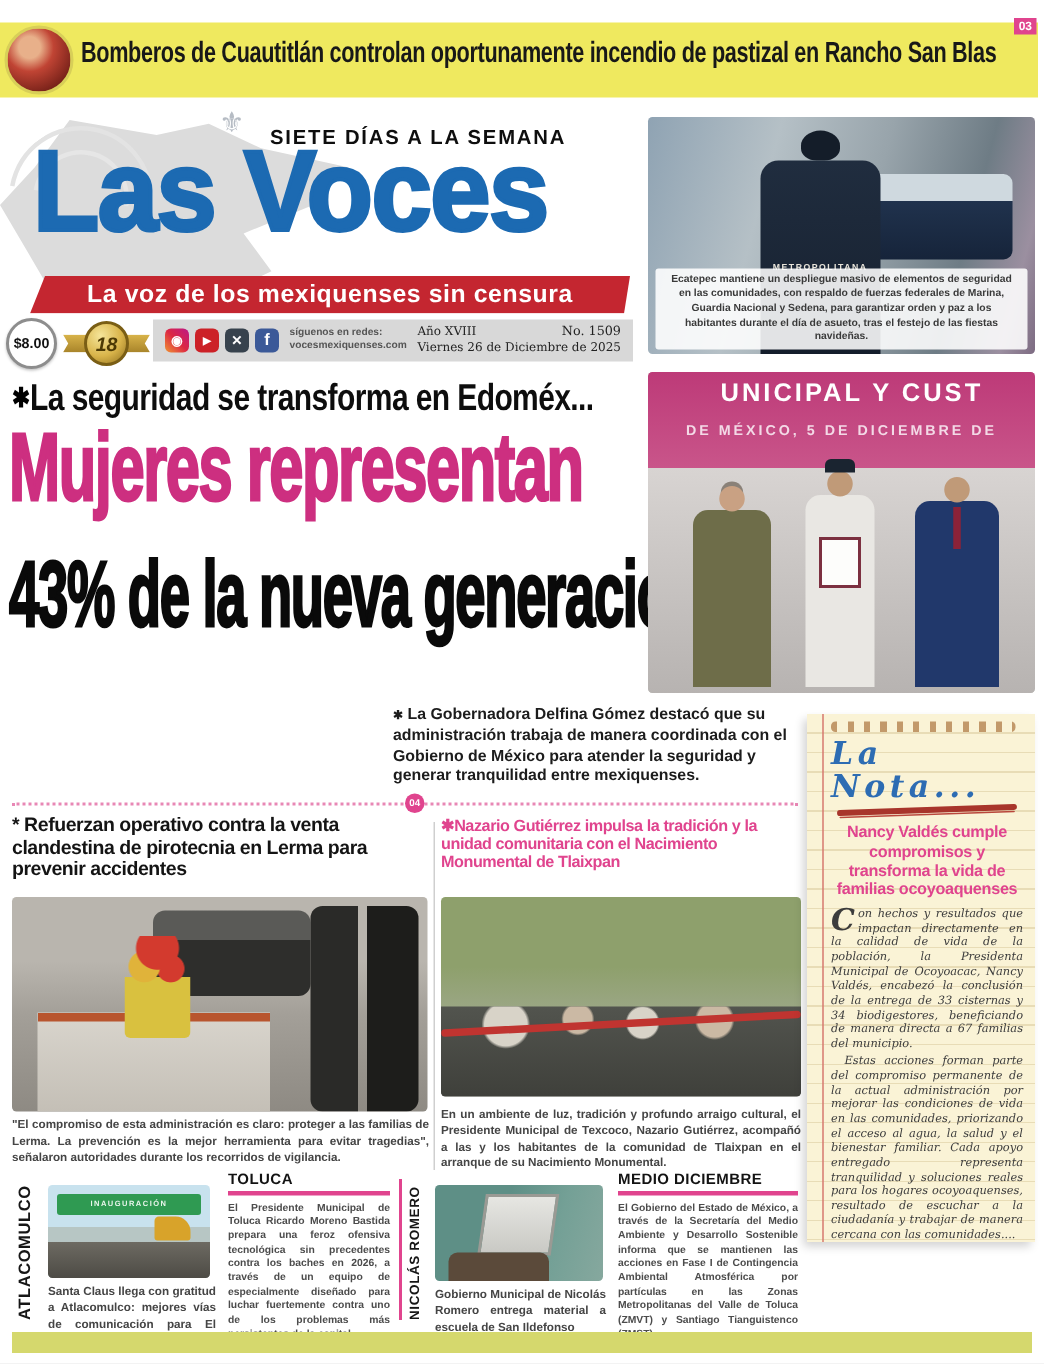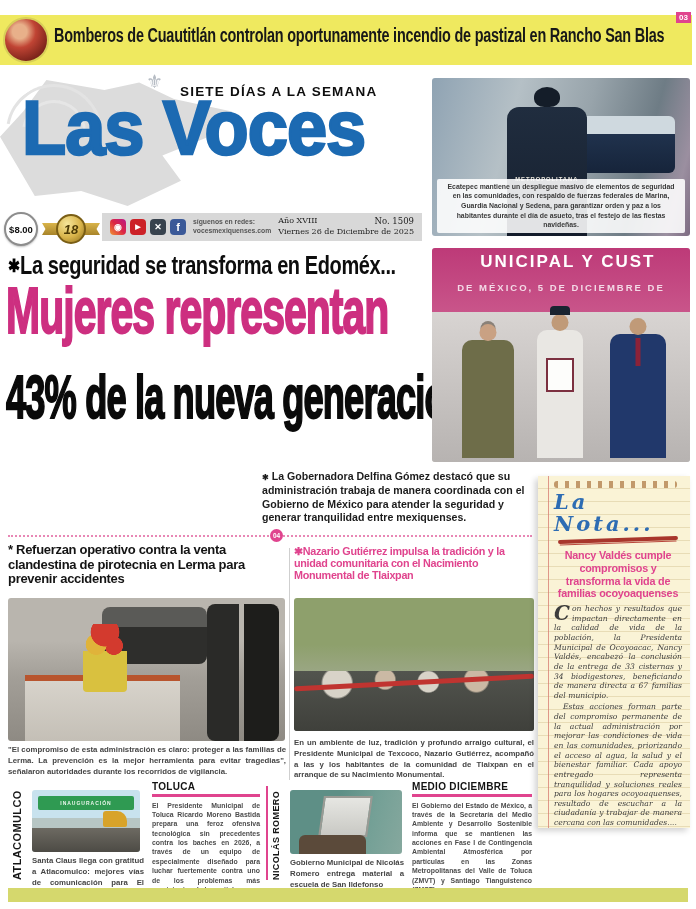--- a/index.html
+++ b/index.html
@@ -215,20 +215,23 @@
   <div class="abs banner-photo"></div>
   <div class="abs banner-headline">Bomberos de Cuautitlán controlan oportunamente incendio de pastizal en Rancho San Blas</div>
   <div class="abs page-ref">03</div>
 
   <div class="abs map-blob"></div>
   <div class="abs arc1"></div>
   <div class="abs arc2"></div>
   <div class="abs eagle">⚜</div>
   <div class="abs tagline-top">SIETE DÍAS A LA SEMANA</div>
   <div class="abs main-title">Las Voces</div>
+  <div class="abs red-banner">
+    <span>La voz de los mexiquenses sin censura</span>
+  </div>
 
   <div class="abs price-circle">$8.00</div>
   <div class="abs badge18">
     <div class="ribbon"></div>
     <div class="medal">18</div>
   </div>
   <div class="abs infobar">
     <div class="social">
       <span class="sicon ig">◉</span>
       <span class="sicon yt">▶</span>

